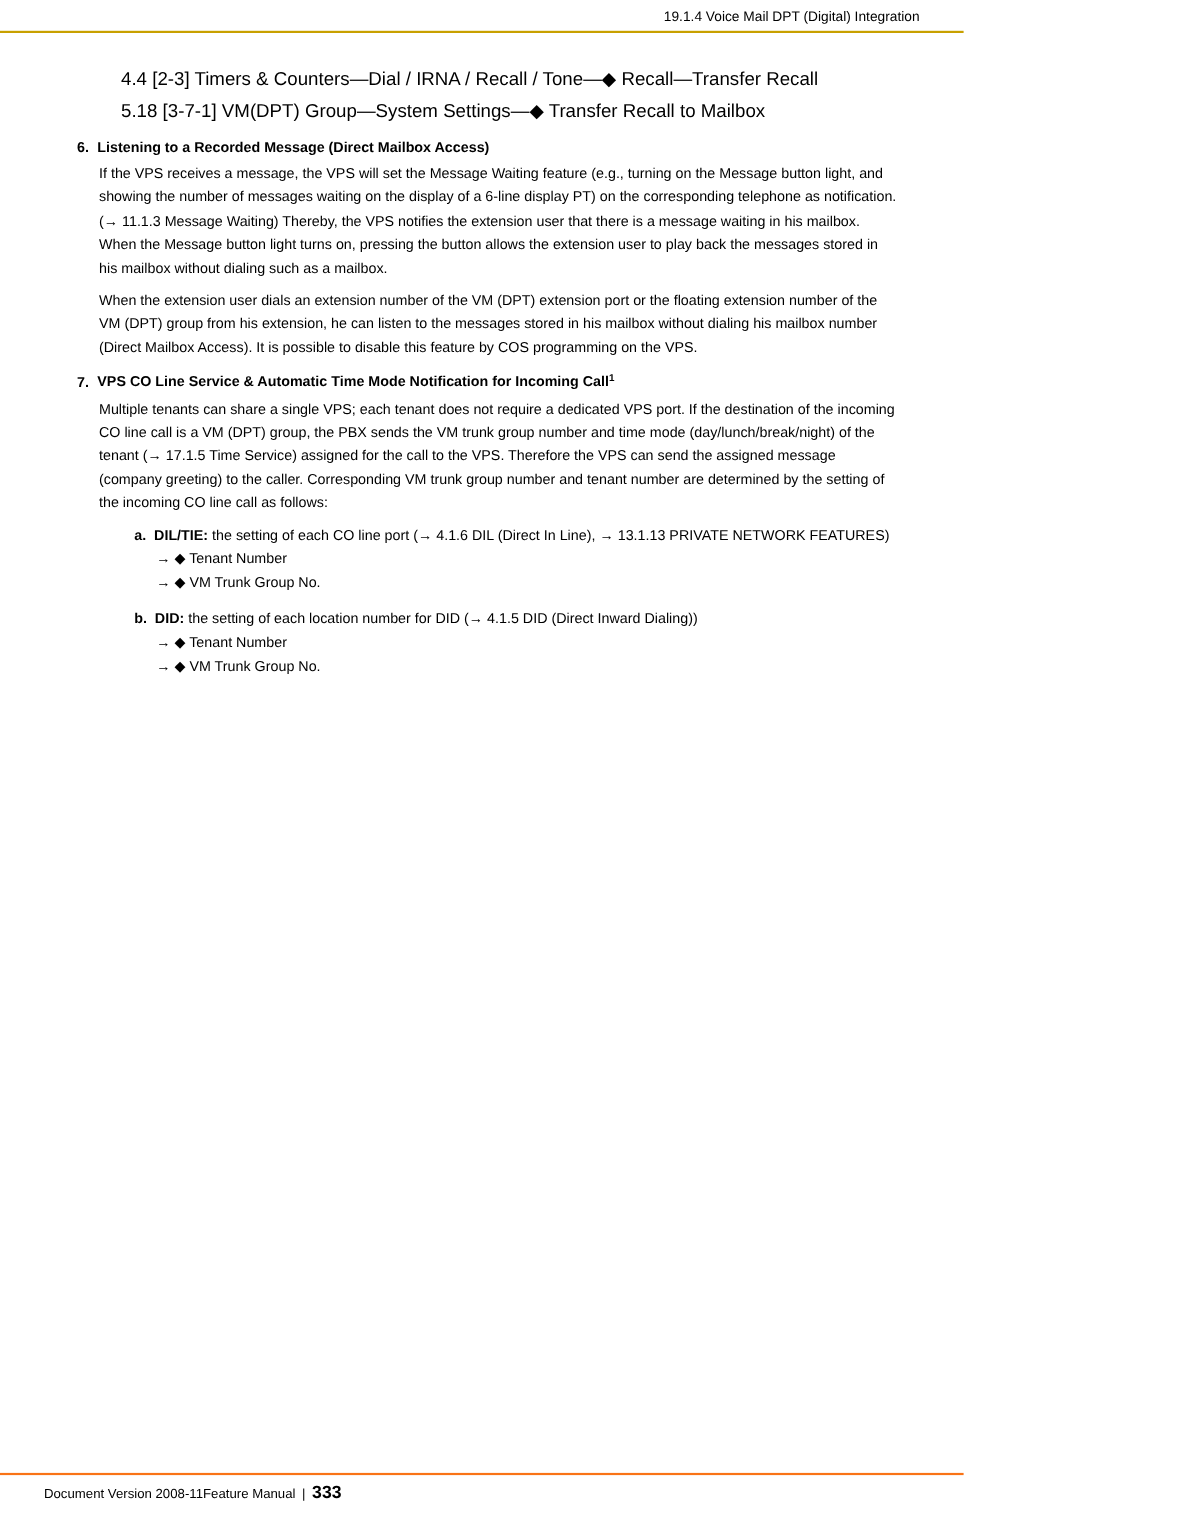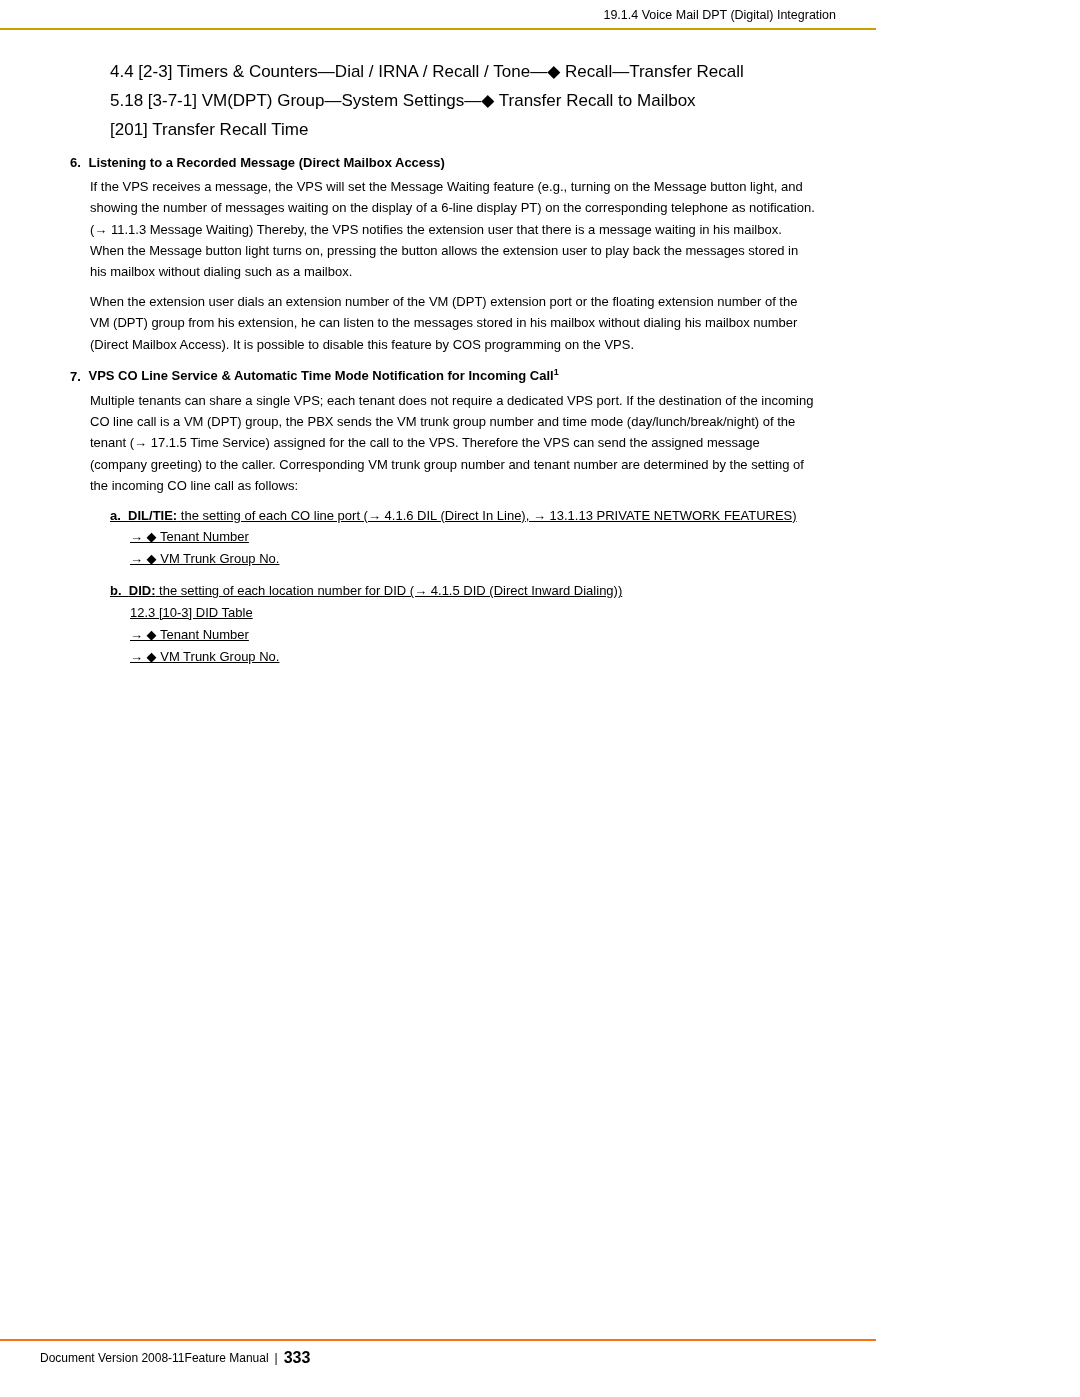--- a/index.html
+++ b/index.html
@@ -89,23 +89,22 @@
     }
 
     .list-item-body p {
       margin-bottom: 8px;
     }
 
     
     .sub-list {
       list-style: none;
       padding: 0;
-      margin-left: 20px;
+      margin-left: 32px;
       margin-top: 6px;
-      text-decoration: underline;
     }
 
     .sub-list > li {
       margin-bottom: 10px;
       font-size: 13px;
       line-height: 1.65;
     }
 
     .sub-list-label {
       font-weight: bold;
@@ -175,21 +174,20 @@
 
   <div class="page-header">
     <span class="header-title">19.1.4 Voice Mail DPT (Digital) Integration</span>
   </div>
 
   <div class="main-content">
 
     <div class="ref-lines">
       <div class="ref-line">4.4  [2-3] Timers &amp; Counters—Dial / IRNA / Recall / Tone—◆ Recall—Transfer Recall</div>
       <div class="ref-line">5.18  [3-7-1] VM(DPT) Group—System Settings—◆  Transfer Recall to Mailbox</div>
-      <div class="ref-line">[201] Transfer Recall Time</div>
     </div>
 
     <ol class="main-list">
 
       <li>
         <div class="list-item-header">
           <span class="list-item-number">6.</span>
           <span>Listening to a Recorded Message (Direct Mailbox Access)</span>
         </div>
         <div class="list-item-body">
@@ -212,21 +210,20 @@
               <span class="sub-list-label">a.&nbsp;&nbsp;<span class="bold">DIL/TIE:</span></span><span> the setting of each CO line port (→ 4.1.6  DIL (Direct In Line), → 13.1.13  PRIVATE NETWORK FEATURES)</span>
               <div class="sub-sub-lines">
                 <div class="sub-sub-line">→  ◆ Tenant Number</div>
                 <div class="sub-sub-line">→  ◆ VM Trunk Group No.</div>
               </div>
             </li>
 
             <li>
               <span class="sub-list-label">b.&nbsp;&nbsp;<span class="bold">DID:</span></span><span> the setting of each location number for DID (→ 4.1.5  DID (Direct Inward Dialing))</span>
               <div class="sub-sub-lines">
-                <div class="sub-sub-line">12.3  [10-3] DID Table</div>
                 <div class="sub-sub-line">→  ◆ Tenant Number</div>
                 <div class="sub-sub-line">→  ◆ VM Trunk Group No.</div>
               </div>
             </li>
 
           </ul>
         </div>
       </li>
 
     </ol>

